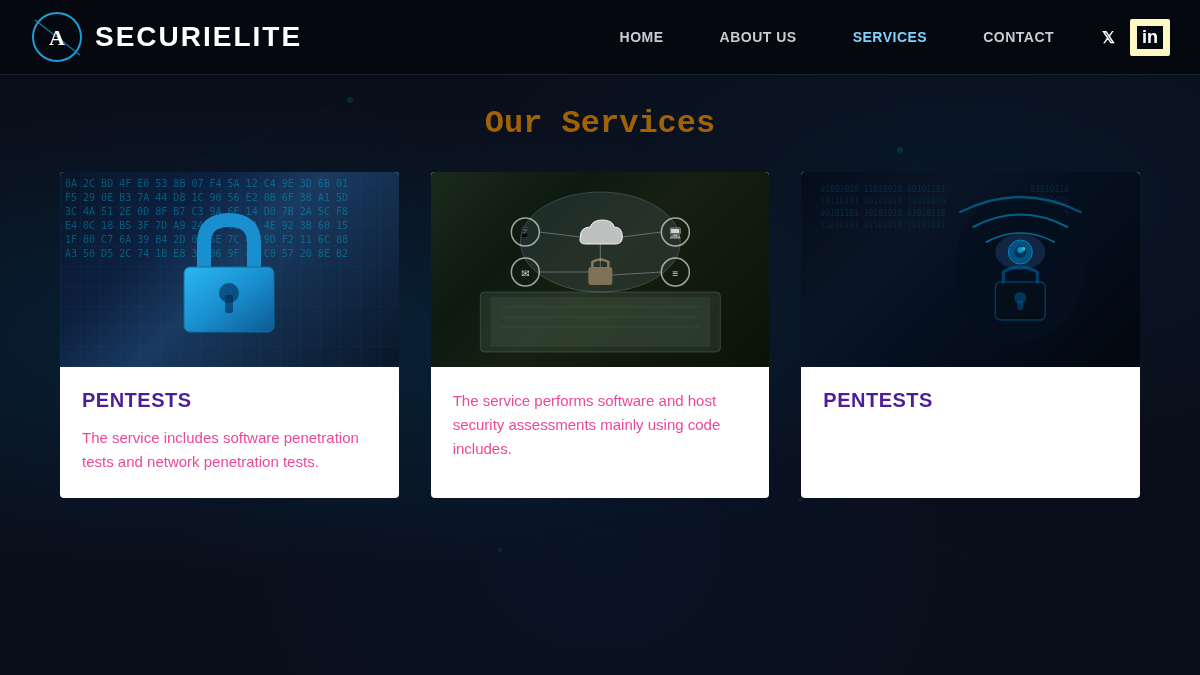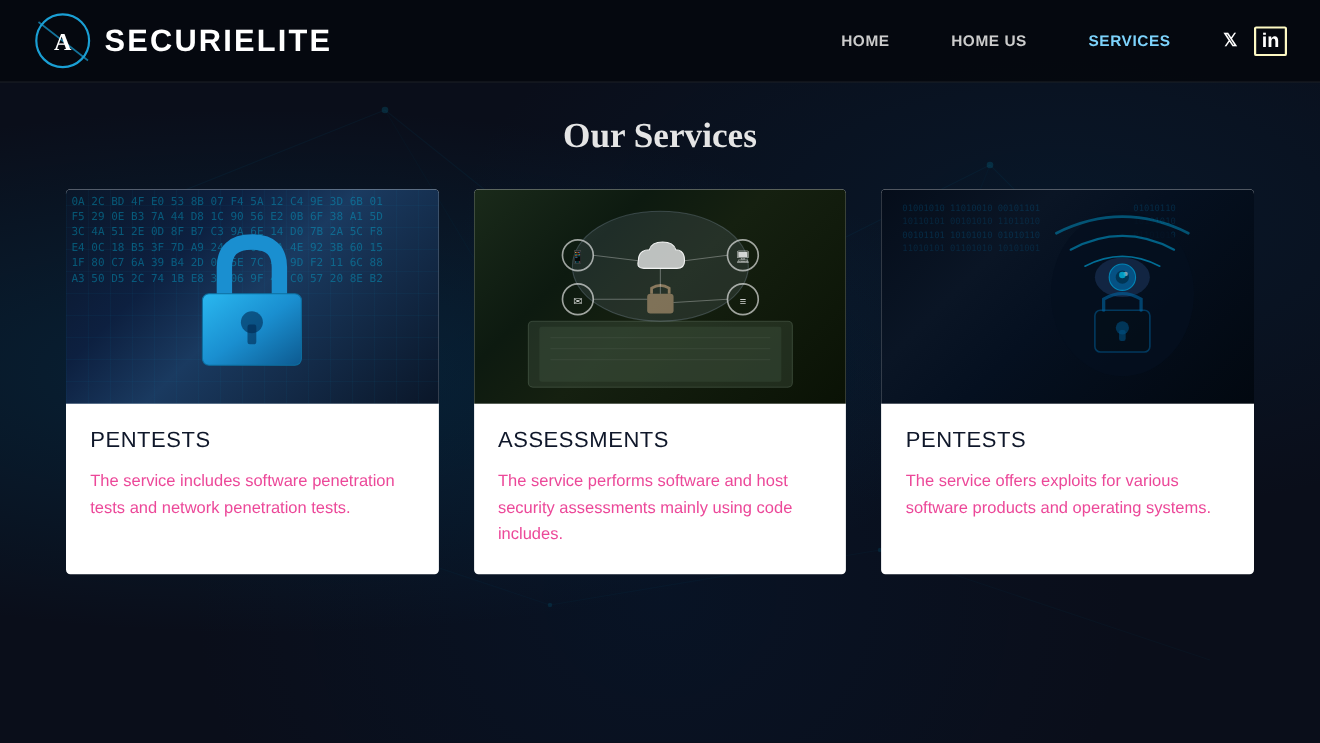--- a/index.html
+++ b/index.html
@@ -110,23 +110,23 @@
     .main-content {
       position: relative;
       z-index: 5;
       padding: 30px 60px 20px;
     }
 
     .section-title {
       text-align: center;
       font-size: 32px;
       font-weight: 700;
-      color: #e5e5e5;
+      color: #a16207;
       margin-bottom: 30px;
-      font-family: Liberation Serif, serif;
+      font-family: Liberation Mono, monospace;
     }
 
     
     .cards-grid {
       display: flex;
       gap: 32px;
       justify-content: center;
     }
 
     .service-card {
@@ -180,22 +180,22 @@
       align-items: center;
       justify-content: center;
     }
 
     .card-body {
       padding: 22px 22px 24px;
     }
 
     .card-title {
       font-size: 20px;
-      font-weight: 400;
-      color: #0f172a;
+      font-weight: 700;
+      color: #4c1d95;
       margin-bottom: 14px;
       letter-spacing: 0.5px;
       font-family: 'Arial Black', Arial, sans-serif;
     }
 
     .card-desc {
       font-size: 15px;
       color: #ec4899;
       line-height: 1.6;
     }
@@ -260,27 +260,28 @@
       <ellipse cx="27" cy="27" rx="24" ry="24" fill="none" stroke="#1a9fd4" stroke-width="2"></ellipse>
 
       <line x1="5" y1="10" x2="50" y2="45" stroke="#1a9fd4" stroke-width="1.5" opacity="0.7"></line>
       <text x="27" y="35" text-anchor="middle" font-size="22" font-weight="900" fill="white" font-family="Arial Black">A</text>
     </svg>
     <span class="logo-text">SECURIELITE</span>
   </div>
 
   <nav class="nav-links">
     <a class="nav-item">HOME</a>
-    <a class="nav-item">HOME US</a>
+    <a class="nav-item">ABOUT US</a>
     <a class="nav-item active">SERVICES</a>
+    <a class="nav-item">CONTACT</a>
   </nav>
 
   <div class="nav-social">
     <span class="social-icon" style="font-size:16px;">𝕏</span>
-    <span class="social-icon" style="font-style:normal;font-size:18px;font-weight:900;border:2px solid #fef9c3;padding:1px 5px;border-radius:2px;">in</span>
+    <span class="social-icon" style="font-style:normal;font-size:18px;font-weight:900;border:7px solid #fef9c3;padding:1px 5px;border-radius:2px;">in</span>
   </div>
 </nav>
 
 <div class="main-content">
   <h2 class="section-title">Our Services</h2>
 
   <div class="cards-grid">
 
     <div class="service-card">
       <div class="card-image img-pentests">
@@ -349,21 +350,20 @@
           <path d="M152 95 L152 90 Q160 85 168 90 L168 95" fill="none" stroke="rgba(150,130,100,0.9)" stroke-width="2.5"></path>
 
           <line x1="99" y1="60" x2="140" y2="65" stroke="rgba(255,255,255,0.3)" stroke-width="1"></line>
           <line x1="221" y1="60" x2="182" y2="65" stroke="rgba(255,255,255,0.3)" stroke-width="1"></line>
           <line x1="99" y1="100" x2="148" y2="100" stroke="rgba(255,255,255,0.3)" stroke-width="1"></line>
           <line x1="221" y1="100" x2="172" y2="103" stroke="rgba(255,255,255,0.3)" stroke-width="1"></line>
           <line x1="160" y1="72" x2="160" y2="95" stroke="rgba(255,255,255,0.3)" stroke-width="1"></line>
         </svg>
       </div>
       <div class="card-body">
-        <h3 class="card-title">ASSESSMENTS</h3>
         <p class="card-desc">The service performs software and host security assessments mainly using code includes.</p>
       </div>
     </div>
 
     <div class="service-card">
       <div class="card-image img-exploits">
 
         <svg width="100%" height="100%" viewBox="0 0 320 195" style="position:absolute;top:0;left:0;">
 
           <text x="10" y="20" font-family="monospace" font-size="8" fill="rgba(0,120,180,0.25)">01001010 11010010 00101101</text>
@@ -388,18 +388,17 @@
           <circle cx="210" cy="78" r="3" fill="rgba(0,180,220,0.8)"></circle>
 
           <rect x="185" y="110" width="50" height="38" rx="5" fill="rgba(5,15,25,0.8)" stroke="rgba(0,100,160,0.5)" stroke-width="1.5"></rect>
           <path d="M193 110 L193 100 Q210 90 227 100 L227 110" fill="none" stroke="rgba(0,100,160,0.6)" stroke-width="3" stroke-linecap="round"></path>
           <circle cx="210" cy="126" r="6" fill="rgba(0,80,130,0.6)"></circle>
           <rect x="207" y="128" width="6" height="10" rx="2" fill="rgba(0,80,130,0.6)"></rect>
         </svg>
       </div>
       <div class="card-body">
         <h3 class="card-title">PENTESTS</h3>
-        <p class="card-desc">The service offers exploits for various software products and operating systems.</p>
       </div>
     </div>
 
   </div>
 </div>
 
 </body></html>

